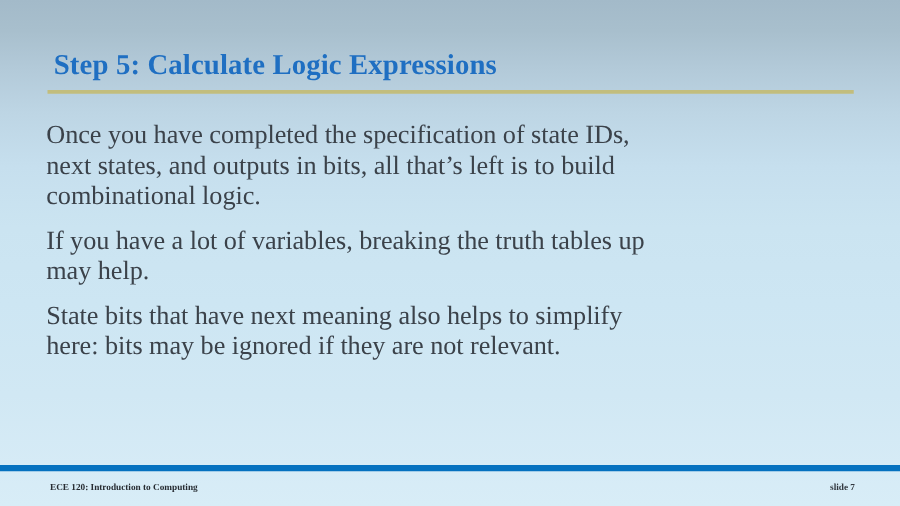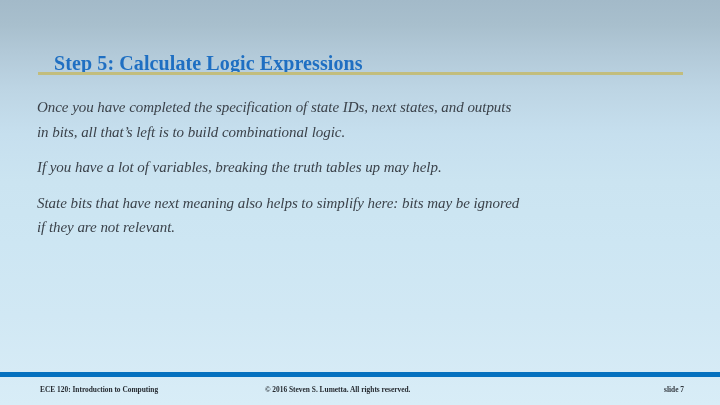--- a/index.html
+++ b/index.html
@@ -37,51 +37,50 @@
   
   #title-area {
     position: absolute;
     left: 38px;
     top: 32px;
     width: 646px;
   }
   #slide-title {
     font-family: "Liberation Serif", serif;
     font-weight: bold;
-    font-size: 20px;
+    font-size: 23px;
     line-height: 30px;
     letter-spacing: 0.1px;
     color: #1f6fc2;
     white-space: nowrap;
-    margin: 16px;
+    margin: 5px;
   }
   #title-rule {
     position: absolute;
     left: 38px;
     top: 72px;
     width: 645px;
     height: 2.5px;
     background: #c2bd7d;
   }
 
   
   #body-area {
     position: absolute;
     left: 37px;
     top: 95px;
     width: 500px;
   }
   .para {
     font-family: "Liberation Serif", serif;
-    font-size: 15px;
+    font-size: 21px;
     line-height: 24.5px;
     color: #3b424a;
     margin: 0 16px 11px 0;
     letter-spacing: -0.05px;
-    font-style: italic;
   }
   .para:last-child { margin-bottom: 0; }
 
   
   #footer-bar {
     position: absolute;
     left: 0;
     top: 372px;
     width: 720px;
     height: 5px;
@@ -123,17 +122,16 @@
   <div id="body-area">
     <p class="para">Once you have completed the specification of state IDs, next states, and outputs in bits, all that’s left is to build combinational logic.</p>
     <p class="para">If you have a lot of variables, breaking the truth tables up may help.</p>
     <p class="para">State bits that have next meaning also helps to simplify here: bits may be ignored if they are not relevant.</p>
   </div>
 
   <div id="footer-bar"></div>
 
   <div id="footer">
     <div class="foot-text" id="foot-course">ECE 120: Introduction to Computing</div>
-    <div class="foot-text" id="foot-copyright">© 2016 Steven S. Lumetta.  All rights reserved.</div>
     <div class="foot-text" id="foot-slide">slide 7</div>
   </div>
 
 </div>
 
 </body></html>

